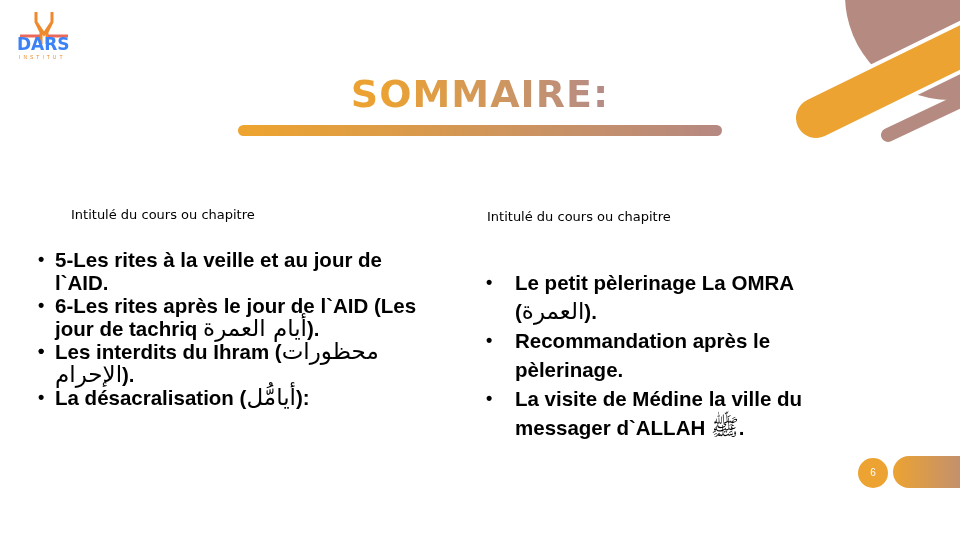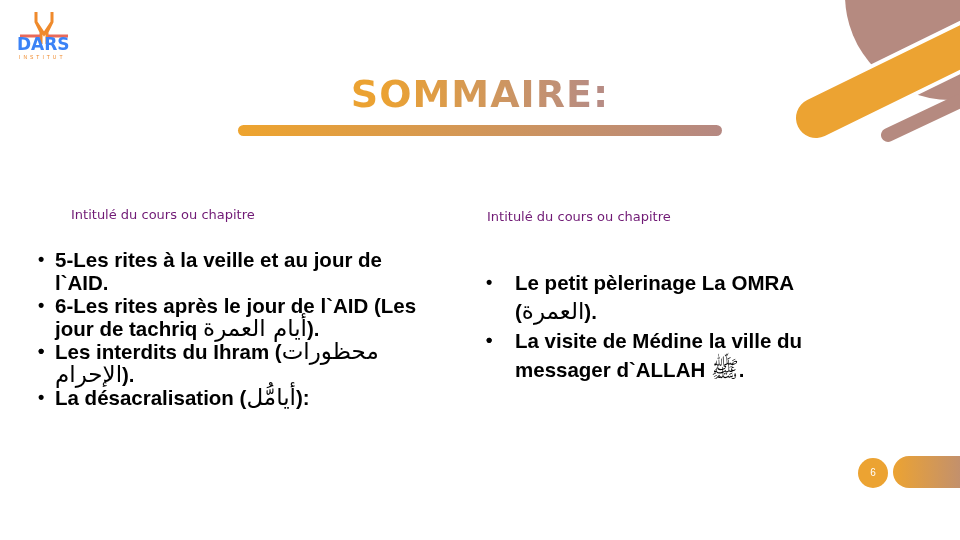--- a/index.html
+++ b/index.html
@@ -4,21 +4,21 @@
 <style>
   html, body { margin:0; padding:0; }
   body { width:960px; height:540px; position:relative; overflow:hidden; background:#ffffff; font-family:"Liberation Sans", sans-serif; }
   .logo { position:absolute; left:14px; top:10px; width:60px; height:52px; }
   .logo-word { position:absolute; left:17px; top:34px; font-family:"DejaVu Sans", sans-serif; font-weight:bold; font-size:17px; color:#3b82f6; letter-spacing:0px; }
   .logo-sub { position:absolute; left:19px; top:54px; font-size:5px; color:#ef8a2c; letter-spacing:3px; }
   .title { position:absolute; left:0; width:960px; top:64px; text-align:center; font-family:"DejaVu Sans", sans-serif; font-weight:bold; font-size:38px; letter-spacing:1px;
     background:linear-gradient(90deg,#eba232 40%,#b78c84 62%); -webkit-background-clip:text; background-clip:text; color:transparent;margin-top:8px; }
   .title-bar { position:absolute; left:238px; top:125px; width:484px; height:11px; border-radius:6px; background:linear-gradient(90deg,#eea42e,#b58882); }
   .deco { position:absolute; left:0; top:0; width:960px; height:540px; pointer-events:none; }
-  .subhead { position:absolute; font-family:"DejaVu Sans", sans-serif; font-size:13px; color:#701a75; }
+  .subhead { position:absolute; font-family:"DejaVu Sans", sans-serif; font-size:13px; color:#000000; }
   .list { position:absolute; margin:0; padding:0; list-style:none; color:#000; font-weight:bold; }
   .list li { position:relative; }
   .left-list { left:38px; top:248px; width:400px; font-size:20.5px; line-height:23px; }
   .left-list li { padding-left:17px; }
   .left-list li .bullet { position:absolute; left:0; top:0; font-size:18px; }
   .right-list { left:486px; top:268px; width:380px; font-size:20.5px; line-height:29px; }
   .right-list li { padding-left:29px; }
   .right-list li .bullet { position:absolute; left:0; top:0; font-size:18px; }
   .ar { font-weight:normal; font-family:"DejaVu Sans", sans-serif; font-size:23px; }
   .page-badge { position:absolute; left:858px; top:458px; width:30px; height:30px; border-radius:50%; background:#eca332; color:#fff; font-size:10px; text-align:center; line-height:30px; }
@@ -51,18 +51,18 @@
   <li><span class="bullet">•</span><span>5-Les rites à la veille et au jour de l`AID.</span></li>
   <li><span class="bullet">•</span><span>6-Les rites après le jour de l`AID (Les jour de tachriq </span><span class="ar" dir="rtl">أيام العمرة</span><span>).</span></li>
   <li><span class="bullet">•</span></li>
   <li><span class="bullet">•</span><span>Les interdits du Ihram (</span><span class="ar" dir="rtl">محظورات الإحرام</span><span>).</span></li>
   <li><span class="bullet">•</span><span>La désacralisation (</span><span class="ar" dir="rtl">أيامُّل</span><span>):</span></li>
 </ul>
 
 <div class="subhead" style="left:487px; top:209px;">Intitulé du cours ou chapitre</div>
 <ul class="list right-list">
   <li><span class="bullet">•</span><span>Le petit pèlerinage La OMRA (</span><span class="ar" dir="rtl">العمرة</span><span>).</span></li>
-  <li><span class="bullet">•</span></li>
+  <li><span class="bullet">•</span><span>Recommandation après le pèlerinage.</span></li>
   <li><span class="bullet">•</span><span>La visite de Médine la ville du messager d`ALLAH </span><span class="ar">ﷺ</span><span>.</span></li>
 </ul>
 
 <div class="page-badge">6</div>
 <div class="page-bar"></div>
 
 </body></html>

